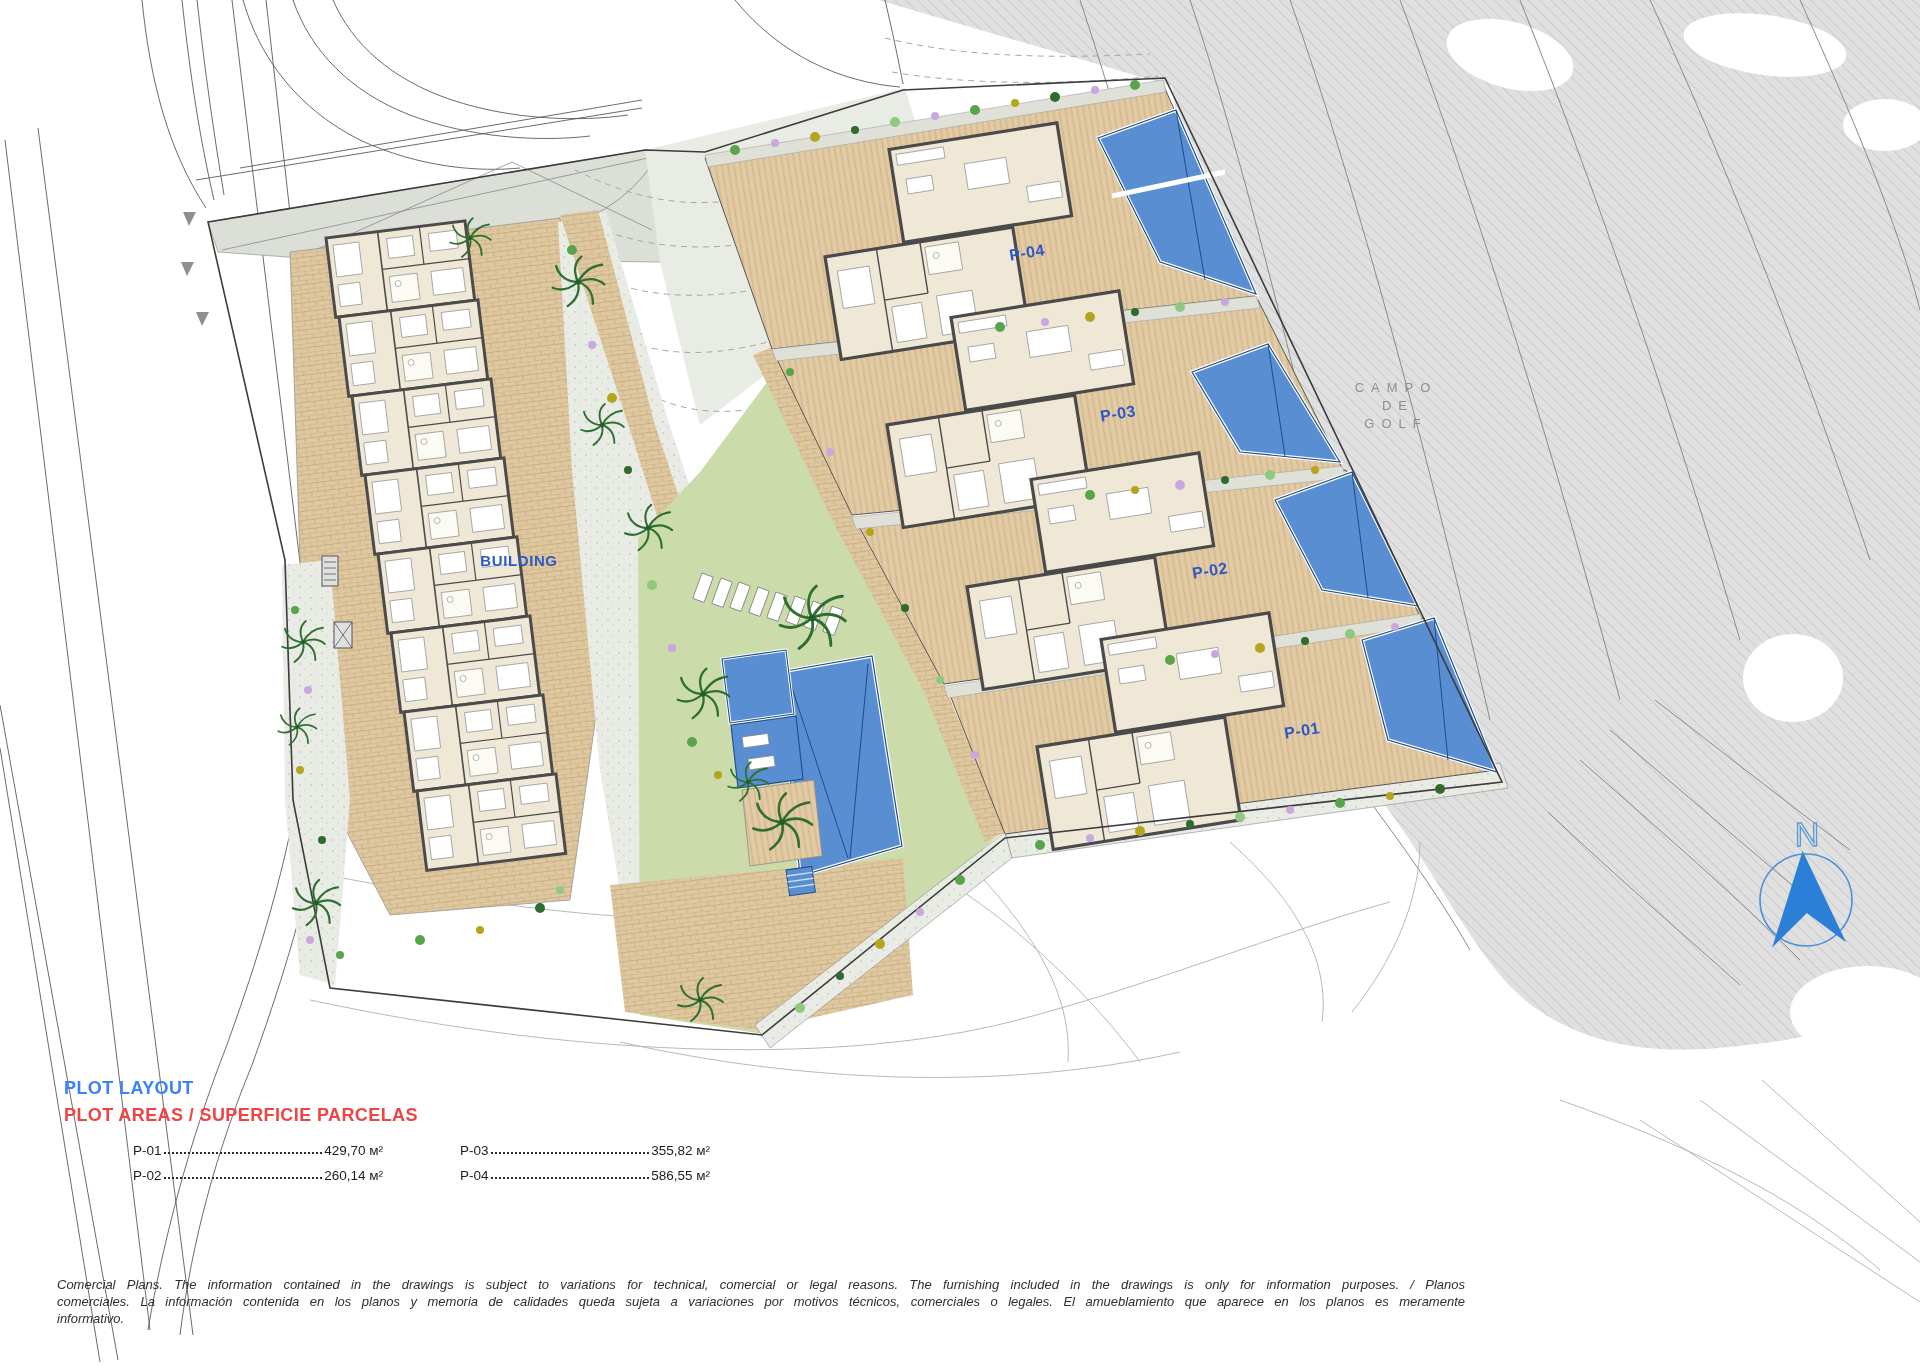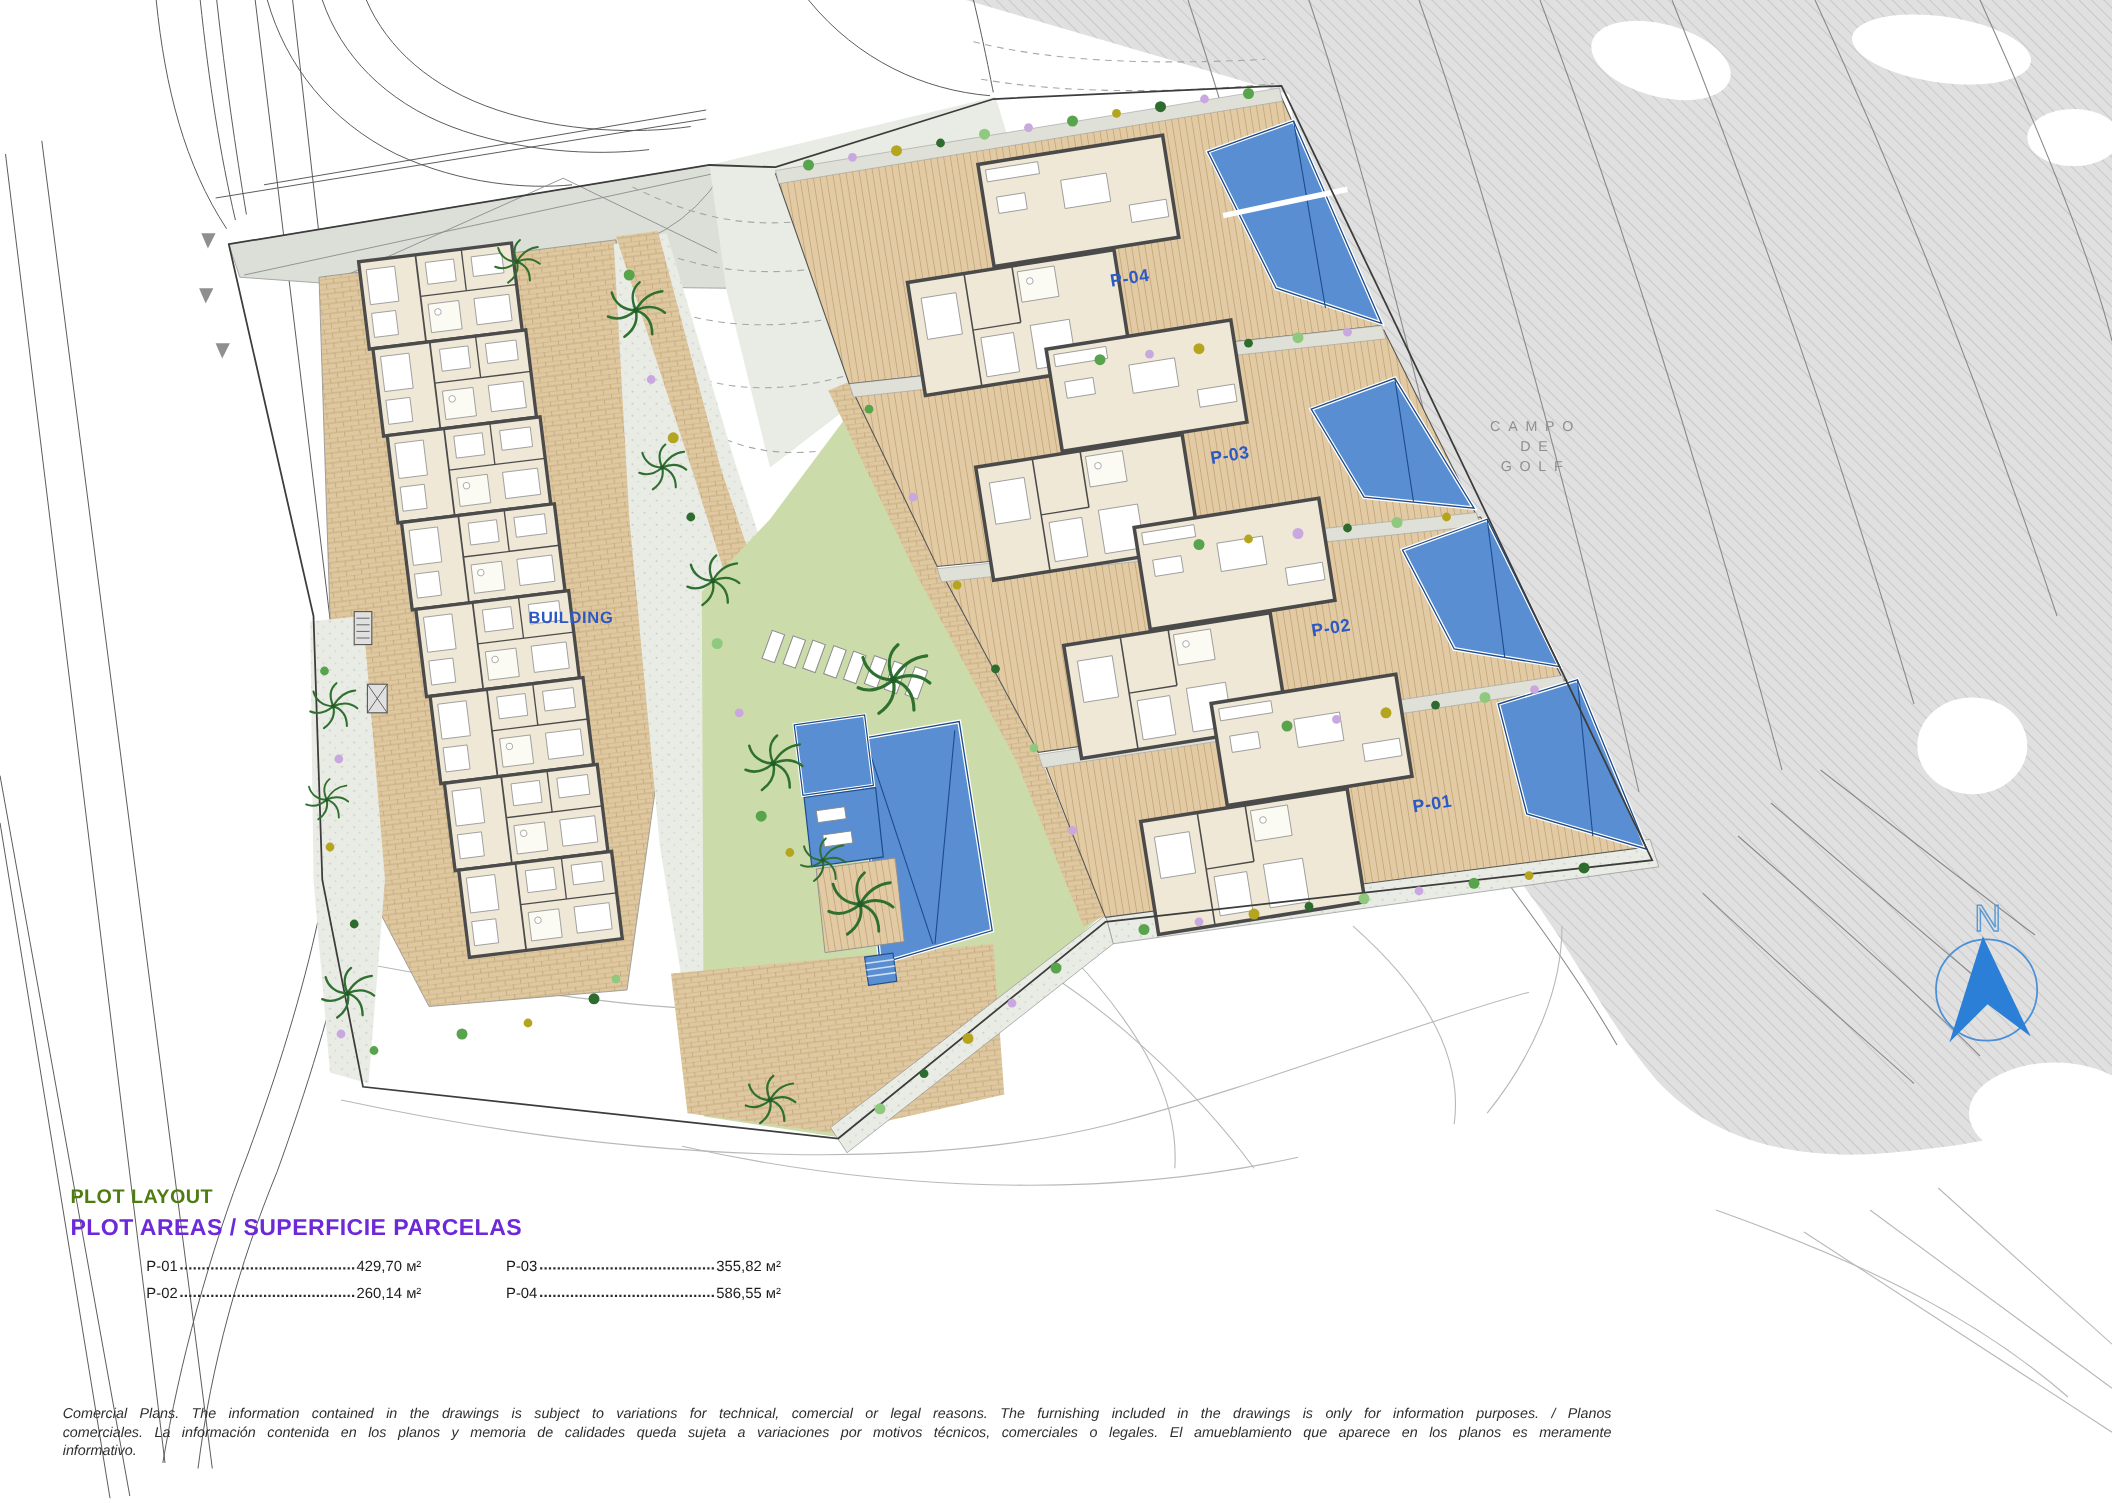--- a/index.html
+++ b/index.html
@@ -1,23 +1,23 @@
 <!DOCTYPE html>
 <html><head>
 <meta charset="utf-8">
 <style>
   html,body{margin:0;padding:0;background:#ffffff;}
   .page{position:relative;width:1920px;height:1366px;background:#fff;overflow:hidden;
         font-family:"Liberation Sans",sans-serif;}
   .plan-svg{position:absolute;left:0;top:0;}
   
   .legend-title{position:absolute;left:64px;top:1078px;font-size:18px;font-weight:700;
-                color:#4d7c0f;letter-spacing:.4px;}
-  .legend-subtitle{position:absolute;left:64px;top:1105px;font-size:21px;font-weight:700;
-                color:#6d28d9;letter-spacing:.4px;}
+                color:#3b82f6;letter-spacing:.4px;}
+  .legend-subtitle{position:absolute;left:64px;top:1105px;font-size:18px;font-weight:700;
+                color:#ef4444;letter-spacing:.4px;}
   .area-col{position:absolute;top:1133px;width:250px;}
   .area-col.c1{left:133px;} .area-col.c2{left:460px;}
   .area-row{display:flex;align-items:flex-end;height:25px;font-size:13.5px;color:#1c1c1c;}
   .area-row .leader{flex:1;border-bottom:2px dotted #2b2b2b;margin:0 2px 4px 2px;}
   .area-row .val{white-space:nowrap;}
   
   .disclaimer{position:absolute;left:57px;top:1276px;width:1408px;font-size:13px;
               line-height:17px;color:#2e2e2e;text-align:justify;word-spacing:5px;font-style:italic;}
   text{font-family:"Liberation Sans",sans-serif;}
   .plot-label{fill:#2d59c4;font-weight:700;font-size:16px;letter-spacing:.5px;}

